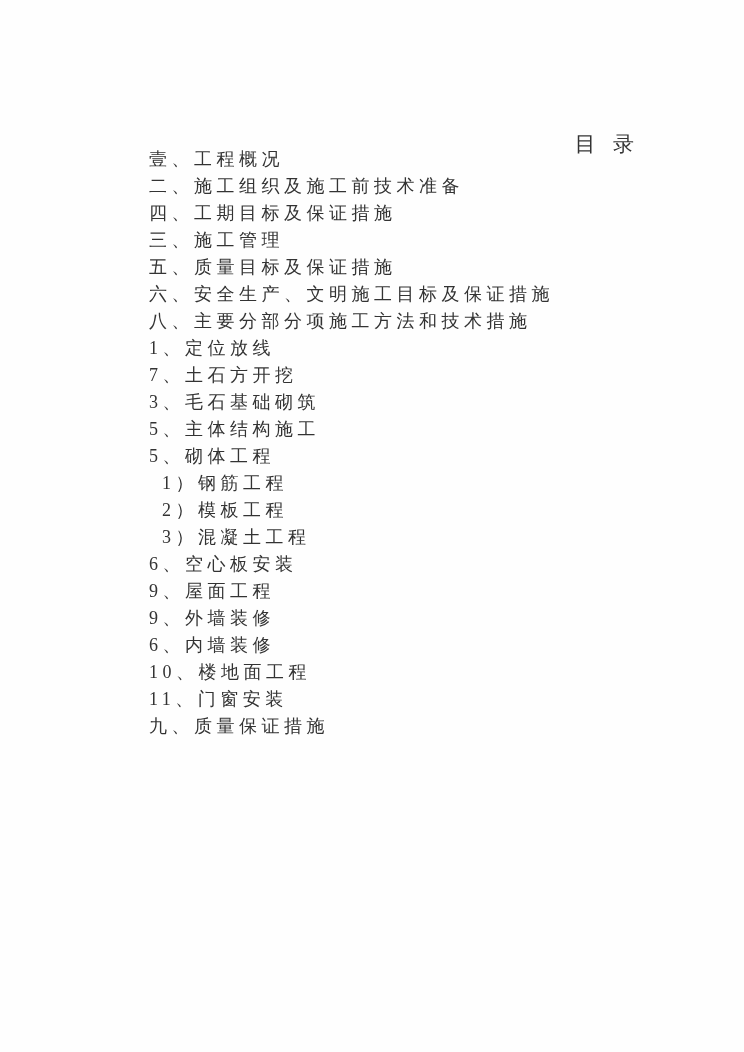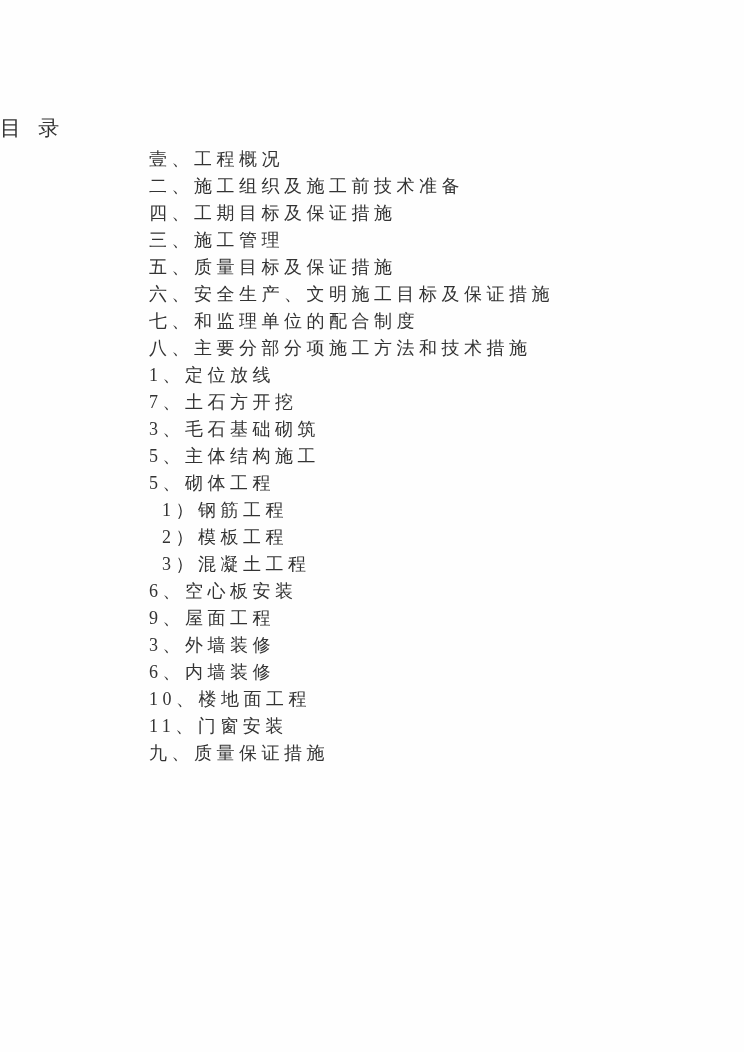--- a/index.html
+++ b/index.html
@@ -14,25 +14,25 @@
     background: #fefefe;
     overflow: hidden;
     font-family: "Liberation Serif", "DejaVu Serif", serif;
     color: #333333;
   }
   .doc-title {
     position: absolute;
     top: 114px;
     left: 0;
     width: 624px;
-    text-align: left;
+    text-align: right;
     font-size: 21px;
     font-weight: normal;
     letter-spacing: 6px;
-    margin: 0;
+    margin: 16px;
     color: #333333;
   }
   .toc-list {
     position: absolute;
     top: 146px;
     left: 149px;
     width: 560px;
   }
   .toc-item {
     font-size: 18px;
@@ -51,31 +51,30 @@
 
 <div class="page">
   <h1 class="doc-title">目 录</h1>
   <div class="toc-list">
       <div class="toc-item">壹、工程概况</div>
       <div class="toc-item">二、施工组织及施工前技术准备</div>
       <div class="toc-item">四、工期目标及保证措施</div>
       <div class="toc-item">三、施工管理</div>
       <div class="toc-item">五、质量目标及保证措施</div>
       <div class="toc-item">六、安全生产、文明施工目标及保证措施</div>
-      <div class="toc-item">七、和监理单位的配合制度</div>
       <div class="toc-item">八、主要分部分项施工方法和技术措施</div>
       <div class="toc-item">1、定位放线</div>
       <div class="toc-item">7、土石方开挖</div>
       <div class="toc-item">3、毛石基础砌筑</div>
       <div class="toc-item">5、主体结构施工</div>
       <div class="toc-item">5、砌体工程</div>
       <div class="toc-item sub">1）钢筋工程</div>
       <div class="toc-item sub">2）模板工程</div>
       <div class="toc-item sub">3）混凝土工程</div>
       <div class="toc-item">6、空心板安装</div>
       <div class="toc-item">9、屋面工程</div>
-      <div class="toc-item">3、外墙装修</div>
+      <div class="toc-item">9、外墙装修</div>
       <div class="toc-item">6、内墙装修</div>
       <div class="toc-item">10、楼地面工程</div>
       <div class="toc-item">11、门窗安装</div>
       <div class="toc-item">九、质量保证措施</div>
     </div>
 </div>
 
 </body></html>

